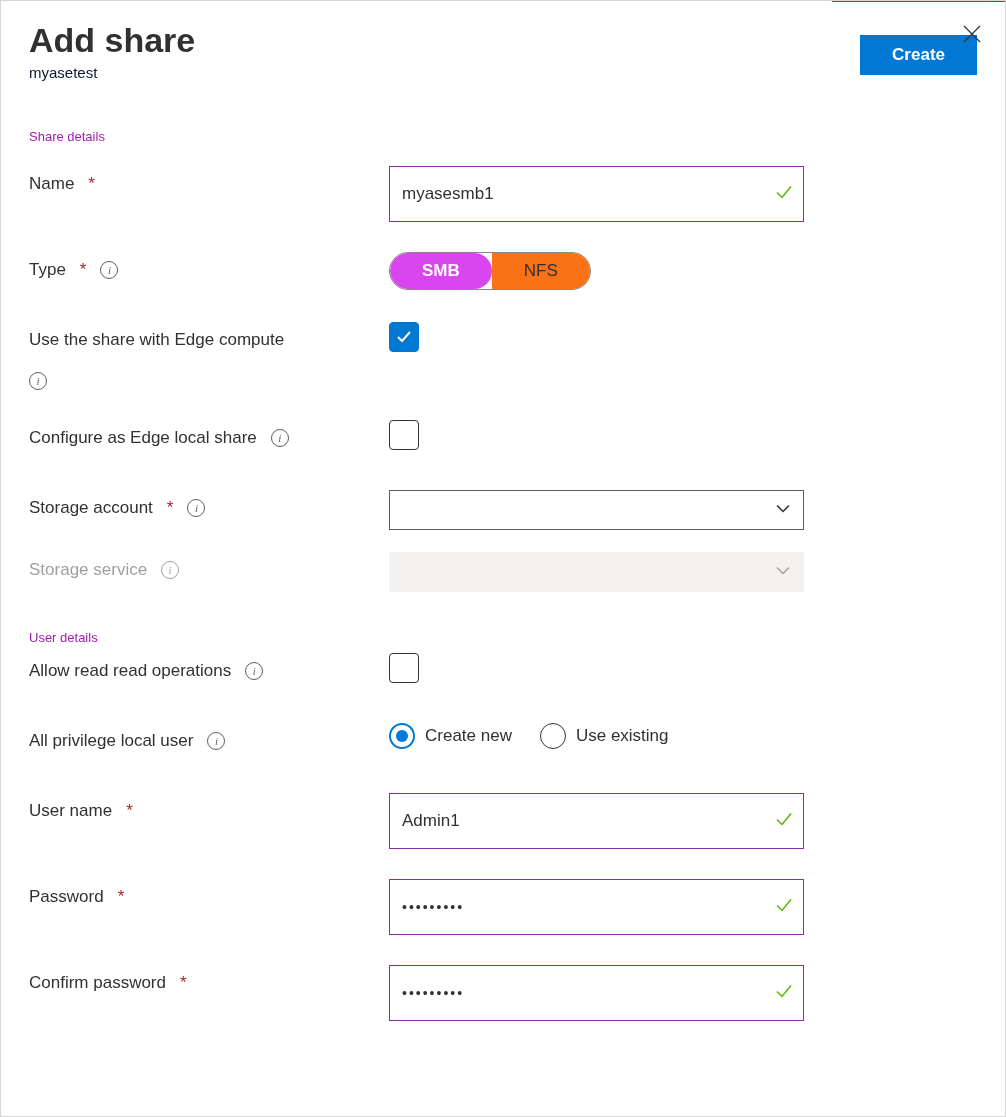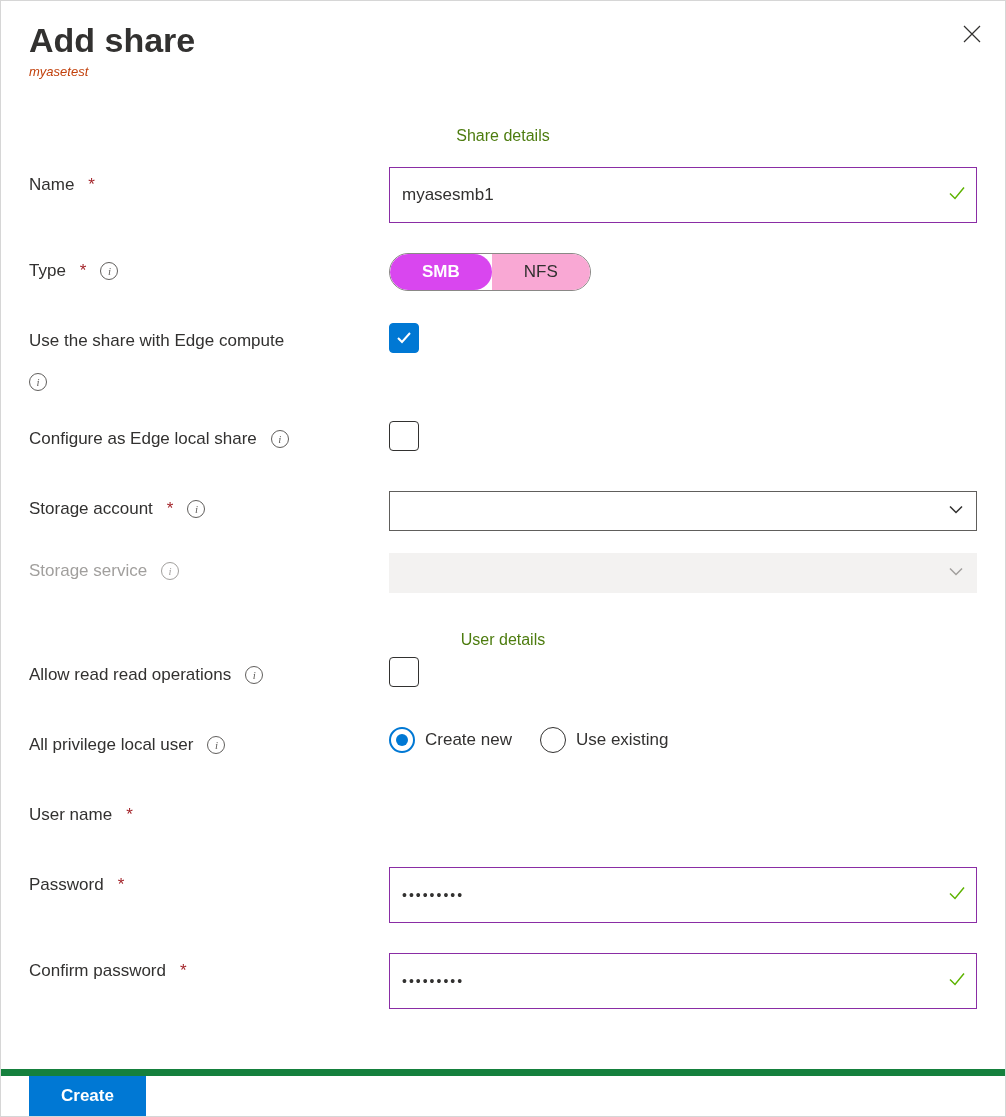--- a/index.html
+++ b/index.html
@@ -8,51 +8,49 @@
       font-size: 13px;
       color: #323130;
       background: #fff;
     }
     .panel {
       border: 1px solid #d6d6d6;
       width: 1006px;
       height: 1117px;
       position: relative;
       display: flex;
-      flex-direction: column;
+      flex-direction: row;
     }
     .panel-body {
       padding: 20px 28px 10px 28px;
       flex: 1;
       overflow-y: auto;
     }
     .title {
       font-size: 34px;
       font-weight: 600;
       color: #323130;
       margin-bottom: 4px;
     }
     .subtitle {
-      font-size: 13px;
-      color: #c2410c;
-      font-style: italic;
+      font-size: 15px;
+      color: #0f172a;
     }
     .close-btn {
       position: absolute;
       top: 22px;
       right: 22px;
       cursor: pointer;
     }
     .section-heading {
-      font-size: 16px;
+      font-size: 13px;
       font-weight: 400;
-      color: #4d7c0f;
+      color: #a21caf;
       margin-top: 48px;
       margin-bottom: 22px;
-      text-align: center;
     }
     .section-heading.tight { margin-top: 38px; margin-bottom: 8px;}
     .form-row {
       display: flex;
       align-items: flex-start;
       margin-bottom: 30px;
       min-height: 40px;
     }
     .form-row.short { margin-bottom: 22px; }
     .label-col {
@@ -114,21 +112,21 @@
       border-radius: 20px;
       overflow: hidden;
       height: 38px;
     }
     .pill {
       padding: 0 32px;
       display: flex;
       align-items: center;
       font-size: 17px;
       cursor: pointer;
-      background: #f9a8d4;
+      background: #f97316;
       color: #323130;
     }
     .pill.selected {
       background: #d946ef;
       color: #fff;
       font-weight: 600;
       border-radius: 18px;
     }
     .checkbox {
       width: 30px;
@@ -193,22 +191,22 @@
       width: 12px;
       height: 12px;
       background: #0078d4;
       border-radius: 50%;
     }
     .password-dots {
       letter-spacing: 2px;
       font-size: 14px;
     }
     .footer {
-      border-top: 7px solid #15803d;
-      padding: 0 28px;
+      border-top: 1px solid #15803d;
+      padding: 33px 28px;
     }
     .create-btn {
       background: #0078d4;
       color: #fff;
       border: none;
       padding: 10px 32px;
       font-size: 17px;
       font-weight: 600;
       cursor: pointer;
     }
@@ -351,20 +349,30 @@
           </div>
         </div>
       </div>
     </div>
 
     <div class="form-row">
       <div class="label-col">
         <span>User name</span>
         <span class="required">*</span>
       </div>
+      <div class="control-col">
+        <div class="input-wrap">
+          <input type="text" class="text-input" value="Admin1" style="">
+          <span class="valid-check">
+            <svg width="20" height="20" viewBox="0 0 20 20">
+                <path d="M3 10 L8 15 L17 4" stroke="#5db300" stroke-width="1.5" fill="none"></path>
+              </svg>
+          </span>
+        </div>
+      </div>
     </div>
 
     <div class="form-row">
       <div class="label-col">
         <span>Password</span>
         <span class="required">*</span>
       </div>
       <div class="control-col">
         <div class="input-wrap">
           <input type="text" class="text-input password-dots" value="•••••••••" style="">

